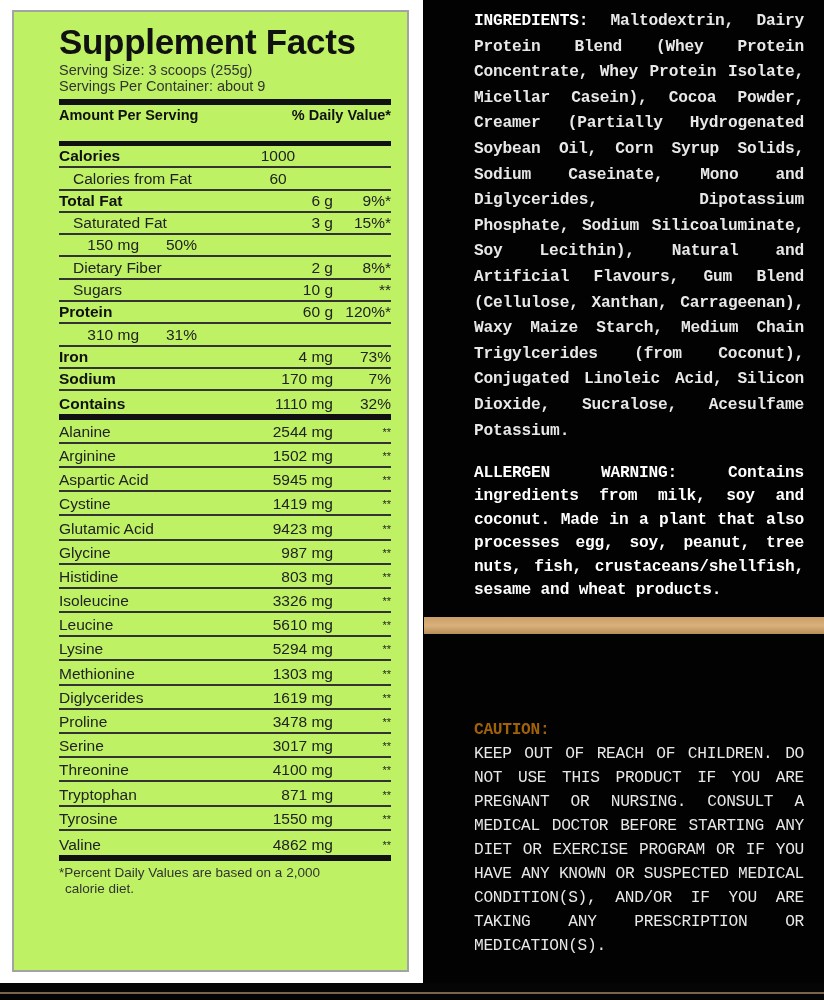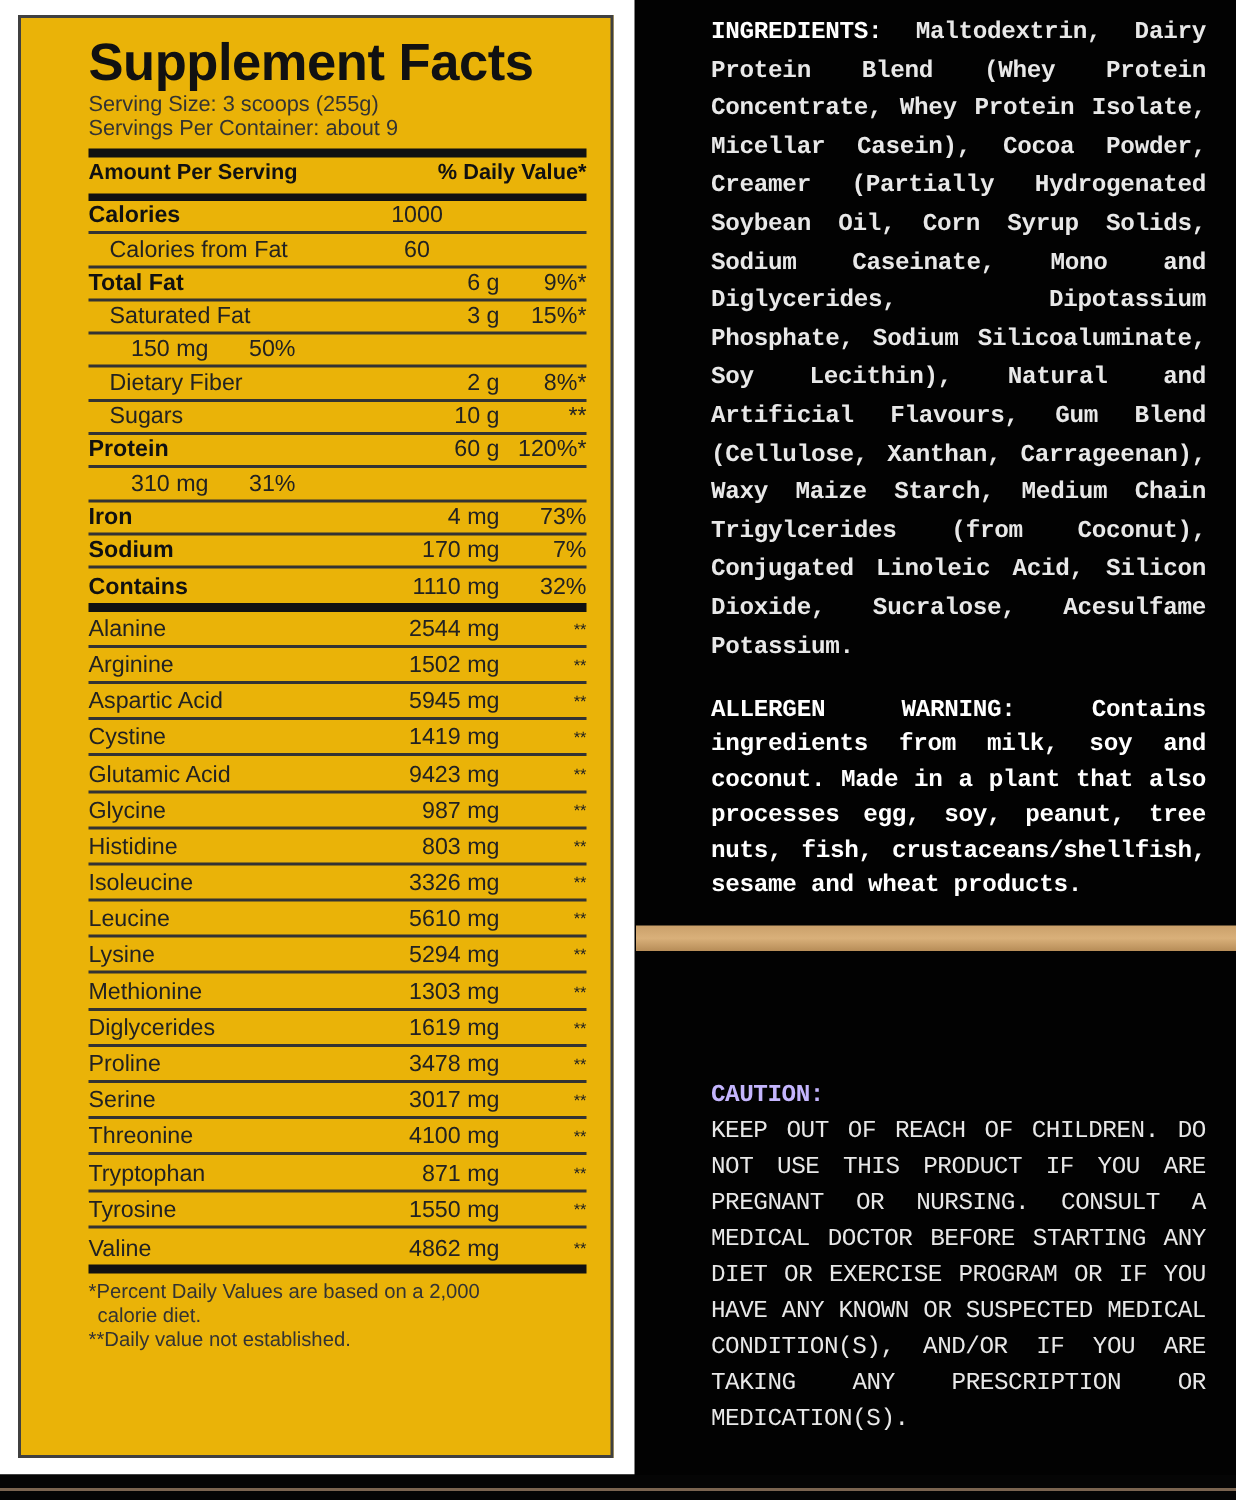--- a/index.html
+++ b/index.html
@@ -1,23 +1,23 @@
 <!DOCTYPE html>
 <html><head>
 <meta charset="utf-8">
 <style>
   html, body { margin:0; padding:0; }
   body { width:824px; height:1000px; position:relative; background:#000; overflow:hidden; font-family:"DejaVu Sans Condensed","Liberation Sans",sans-serif; }
   .left { position:absolute; left:0; top:0; width:423px; height:983px; background:#fff; }
-  .facts { position:absolute; left:12px; top:10px; width:397px; height:962px; border:2px solid #404040; box-sizing:border-box; background:#eab308; }
+  .facts { position:absolute; left:12px; top:10px; width:397px; height:962px; border:2px solid #a3a3a3; box-sizing:border-box; background:#bef264; }
   .inner { position:absolute; left:45px; top:0; width:332px; }
   .title { font-family:"Liberation Sans",sans-serif; font-weight:bold; font-size:35px; letter-spacing:-0.3px; color:#111; margin-top:10px; line-height:40px; }
   .serving { font-family:"Liberation Sans",sans-serif; font-size:14.5px; color:#333; line-height:16px; }
   .bar-thick { height:6px; background:#111; margin-top:5px; }
-  .hdr { display:flex; justify-content:space-between; font-family:"Liberation Sans",sans-serif; font-weight:bold; font-size:14.5px; color:#111; height:24px; line-height:20px; }
+  .hdr { display:flex; justify-content:space-between; font-family:"Liberation Sans",sans-serif; font-weight:bold; font-size:14.5px; color:#111; height:36px; line-height:20px; }
   .bar-med { height:5px; background:#111; }
   .row { display:flex; align-items:flex-end; height:22.3px; border-bottom:2px solid #333; font-family:"Liberation Sans",sans-serif; font-size:15.5px; color:#222; line-height:20px; box-sizing:border-box; }
   .row .name { flex:1; white-space:nowrap; }
   .row .amt { width:80px; text-align:right; }
   .row .dv { width:58px; text-align:right; }
   .row.bold .name { font-weight:bold; color:#111; }
   .row.indent .name { padding-left:14px; }
   .row.last { border-bottom:none; }
   .sep { height:6px; background:#111; }
   .arow { display:flex; align-items:flex-end; height:24.2px; border-bottom:2px solid #333; font-family:"Liberation Sans",sans-serif; font-size:15.5px; color:#222; line-height:20px; box-sizing:border-box; }
@@ -26,21 +26,21 @@
   .arow .dv { width:58px; text-align:right; font-size:11px; }
   .arow.last { border-bottom:none; }
   .foot { font-family:"Liberation Sans",sans-serif; font-size:13.5px; color:#333; line-height:16px; margin-top:4px; }
   .foot .ind { padding-left:6px; }
   .right { position:absolute; left:424px; top:0; width:400px; height:983px; background:#020202; }
   .txt { position:absolute; left:26px; width:330px; color:#e8e8e8; font-family:Liberation Mono, monospace; text-align:justify;margin-left:24px; }
   .ingredients { top:9px; font-size:16.2px; line-height:25.6px; font-weight:bold; letter-spacing:-0.2px; }
   .ingredients b { color:#fff; }
   .allergen { top:462px; font-size:16.2px; line-height:23.4px; font-weight:bold; color:#fff; letter-spacing:-0.2px; }
   .caution { top:718px; font-size:16.2px; line-height:24px; letter-spacing:-0.3px; }
-  .caution .ct { font-weight:bold; color:#c4b5fd; }
+  .caution .ct { font-weight:bold; color:#a16207; }
   .gold { position:absolute; left:0; top:617px; width:400px; height:17px; background:linear-gradient(#caa06a,#d9b07a 50%,#b78d58); }
   .bottom { position:absolute; left:0; top:983px; width:824px; height:17px; background:#050505; }
   .bottom .line { position:absolute; left:0; top:9px; width:824px; height:2px; background:#7a6450; }
 </style>
 </head>
 <body>
 
 <div class="left">
   <div class="facts">
     <div class="inner">
@@ -207,21 +207,20 @@
             <span class="name">Valine</span>
             <span class="amt">4862 mg</span>
             <span class="dv">**</span>
           </div>
       </div>
 
       <div class="sep"></div>
       <div class="foot">
         <div>*Percent Daily Values are based on a 2,000</div>
         <div class="ind">calorie diet.</div>
-        <div>**Daily value not established.</div>
       </div>
     </div>
   </div>
 </div>
 
 <div class="right">
   <div class="txt ingredients">
     <b>INGREDIENTS:</b>
     <span>Maltodextrin, Dairy Protein Blend (Whey Protein Concentrate, Whey Protein Isolate, Micellar Casein), Cocoa Powder, Creamer (Partially Hydrogenated Soybean Oil, Corn Syrup Solids, Sodium Caseinate, Mono and Diglycerides, Dipotassium Phosphate, Sodium Silicoaluminate, Soy Lecithin), Natural and Artificial Flavours, Gum Blend (Cellulose, Xanthan, Carrageenan), Waxy Maize Starch, Medium Chain Trigylcerides (from Coconut), Conjugated Linoleic Acid, Silicon Dioxide, Sucralose, Acesulfame Potassium.</span>
   </div>

